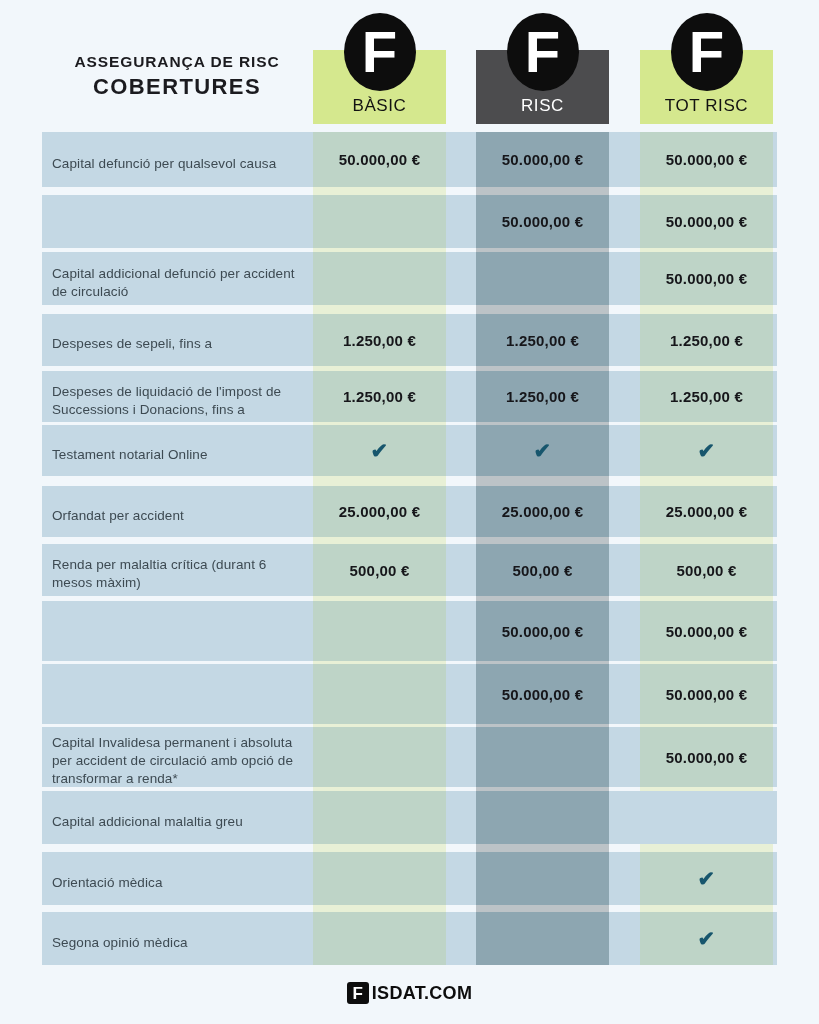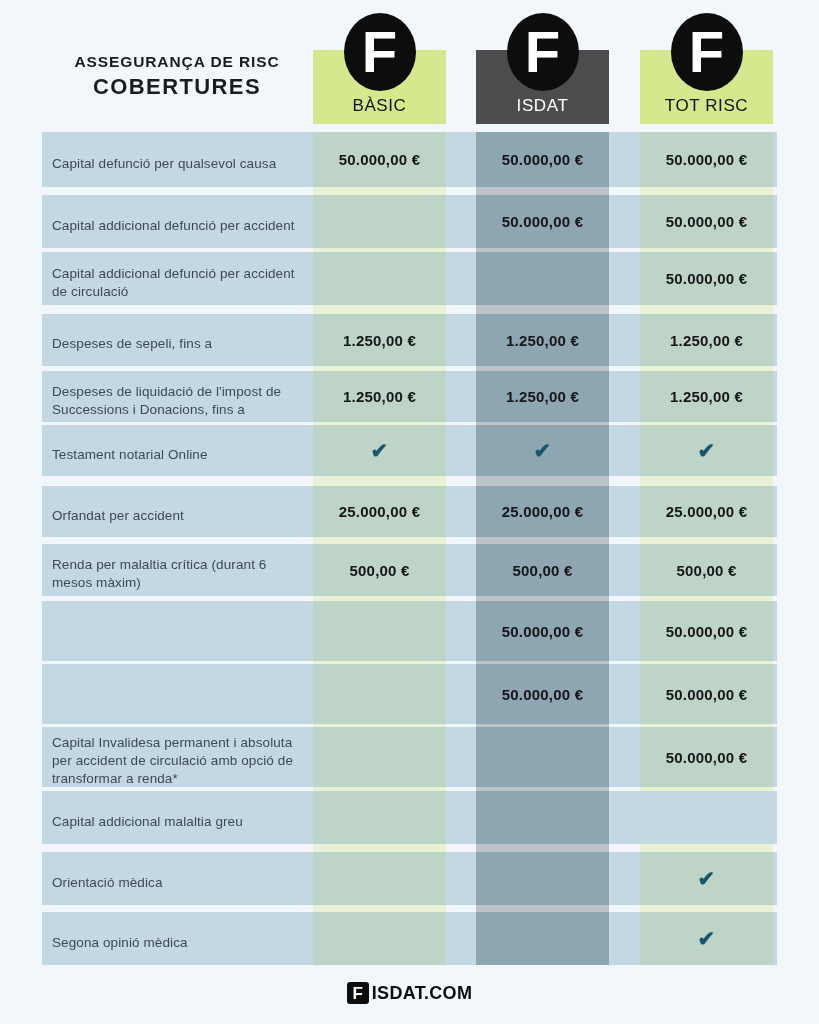--- a/index.html
+++ b/index.html
@@ -112,21 +112,21 @@
         <span class="f-glyph">F</span>
       </div>
       <div class="plate-label" style="color: rgb(18, 18, 18); margin-top: 40px;">BÀSIC</div>
     </div>
 
     <div class="col-head" id="head-extra">
       <div class="plate" style="background: rgb(76, 76, 78);"></div>
       <div class="logo-circle">
         <span class="f-glyph">F</span>
       </div>
-      <div class="plate-label" style="color: rgb(255, 255, 255);">ISDAT</div>
+      <div class="plate-label" style="color: rgb(255, 255, 255);">RISC</div>
     </div>
 
     <div class="col-head" id="head-totrisc">
       <div class="plate" style="background: rgb(213, 232, 142);"></div>
       <div class="logo-circle">
         <span class="f-glyph">F</span>
       </div>
       <div class="plate-label" style="color: rgb(18, 18, 18);">TOT RISC</div>
     </div>
   </div>
@@ -143,21 +143,20 @@
         <div class="gap" style="height: 8px;">
           <div class="g-basic" style="background: rgb(232, 240, 214);"></div>
           <div class="g-extra" style="background: rgb(188, 195, 199);"></div>
           <div class="g-totrisc" style="background: rgb(232, 240, 214);"></div>
         </div>
         <div class="row" style="height: 53px;">
           <div class="row-band" style="background: rgb(196, 216, 228);"></div>
           <div class="cell-basic" style="background: rgb(190, 212, 199);"></div>
           <div class="cell-extra" style="background: rgb(141, 166, 177);">50.000,00 €</div>
           <div class="cell-totrisc" style="background: rgb(190, 212, 199);">50.000,00 €</div>
-          <div class="label">Capital addicional defunció per accident</div>
         </div>
         <div class="gap" style="height: 4px;">
           <div class="g-basic" style="background: rgb(232, 240, 214);"></div>
           <div class="g-extra" style="background: rgb(188, 195, 199);"></div>
           <div class="g-totrisc" style="background: rgb(232, 240, 214);"></div>
         </div>
         <div class="row" style="height: 53px;">
           <div class="row-band" style="background: rgb(196, 216, 228);"></div>
           <div class="cell-basic" style="background: rgb(190, 212, 199);"></div>
           <div class="cell-extra" style="background: rgb(141, 166, 177);"></div>

